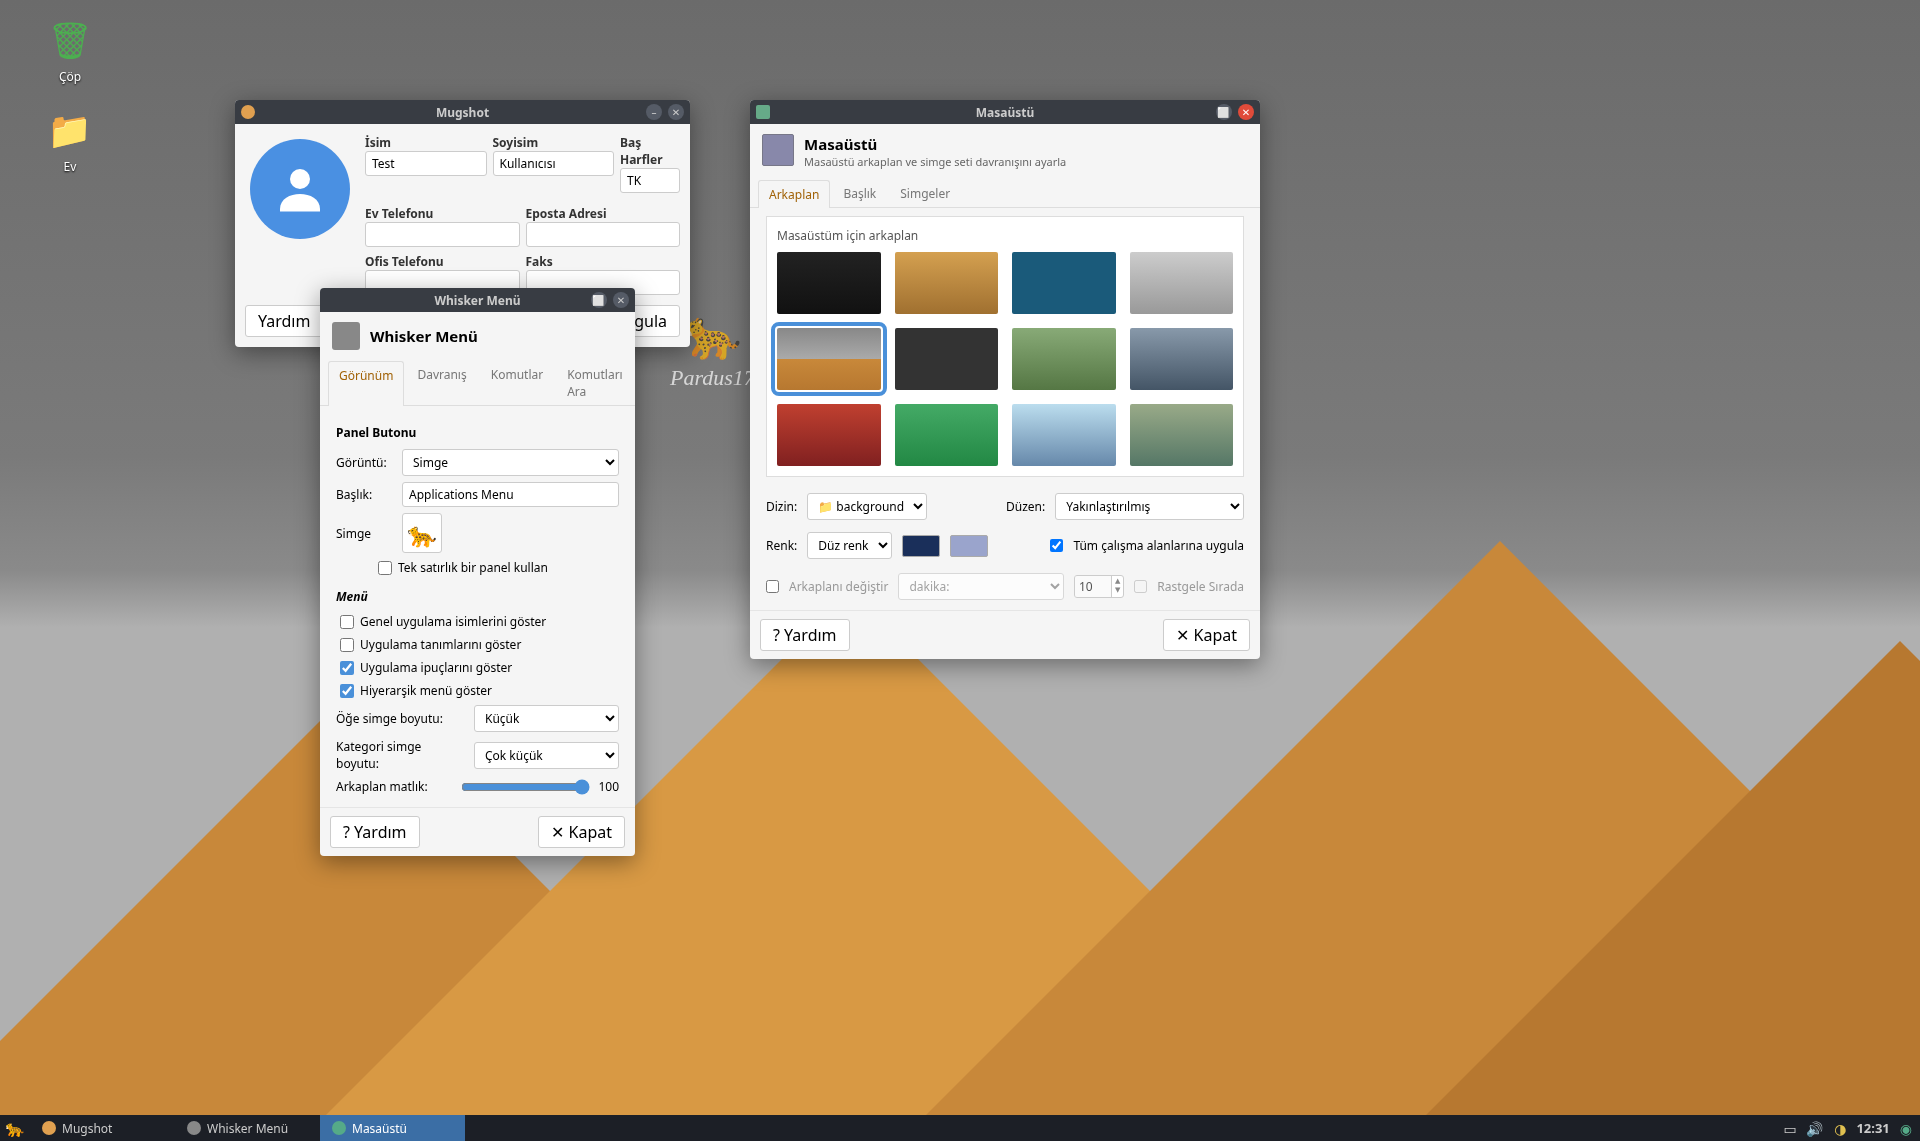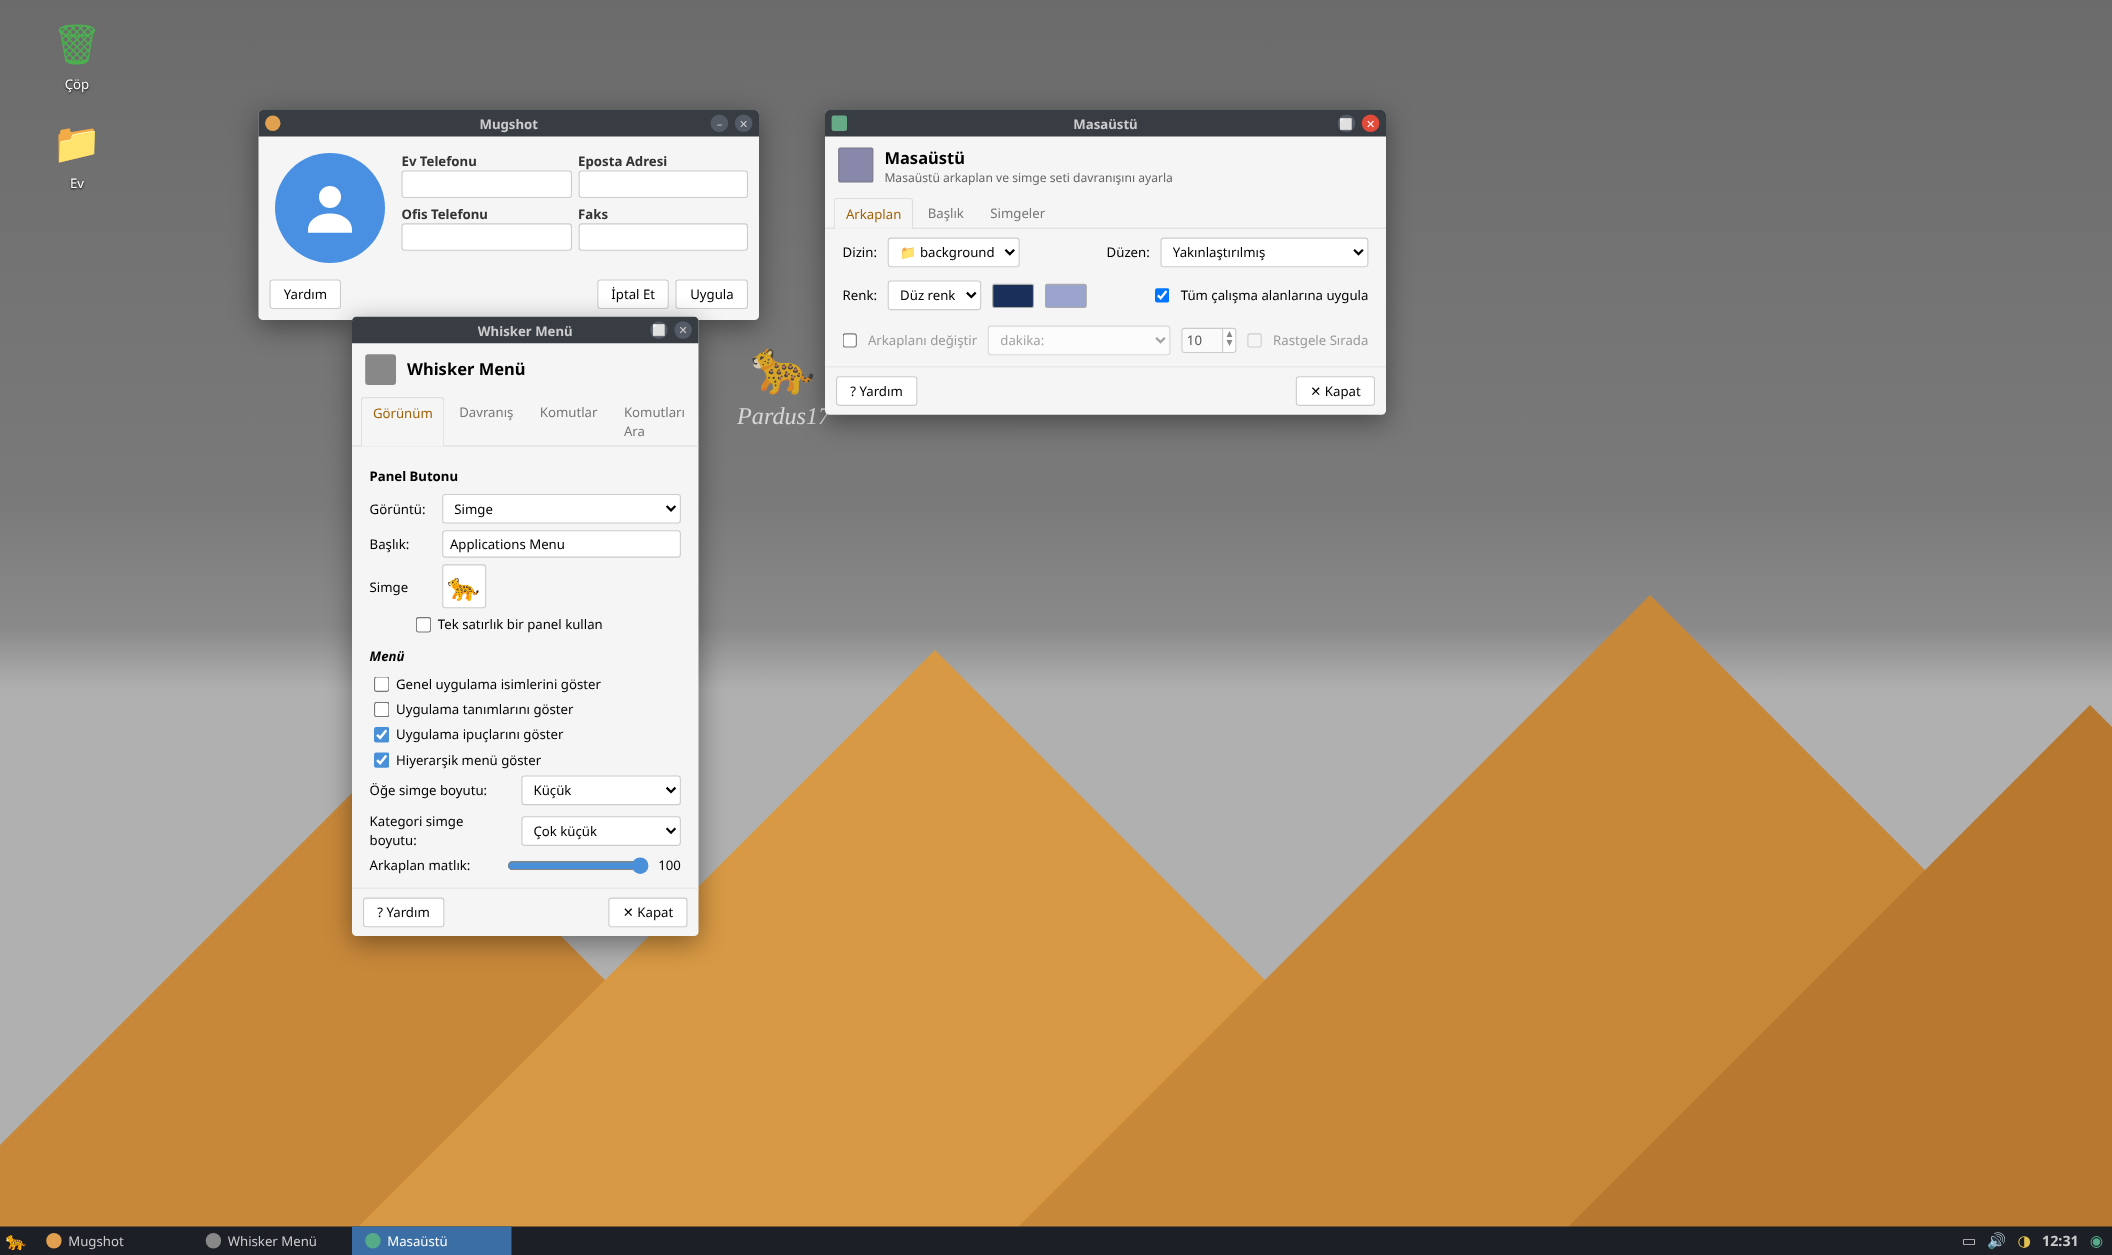--- a/index.html
+++ b/index.html
@@ -39,21 +39,21 @@
 
 #mugshot { top: 100px; left: 235px; width: 455px; }
 #mugshot .body-row { display: flex; gap: 10px; }
 #mugshot .avatar { width: 100px; height: 100px; border-radius: 50%; background: #4a90e2; display: flex; align-items: center; justify-content: center; margin:5px;}
 #mugshot .avatar svg { width: 60px; height: 60px; fill: #fff; }
 #mugshot .fields { flex: 1; display: grid; grid-template-columns: 1fr 1fr 60px; grid-template-rows: auto auto auto; gap: 4px 6px; }
 #mugshot .field-lbl { font-size: 12px; font-weight: bold; }
 #mugshot input[type=text] { border: 1px solid #ccc; border-radius: 3px; padding: 3px 6px; font-size: 12px; width: 100%; background:#fff;}
 #mugshot .row3 { display: grid; grid-template-columns: 1fr 1fr; gap: 6px; margin-top:4px;}
 #mugshot .btns { display: flex; margin-top: 10px; }
-.btn { border: 1px solid #ccc; background: #fff; padding: 4px 12px; border-radius: 3px; font-size: 12px; cursor: pointer; }
+.btn { border: 1px solid #ccc; background: #fff; padding: 4px 12px; border-radius: 3px; font-size: 16px; cursor: pointer; }
 
 
 #whisker { top: 288px; left: 320px; width: 315px; }
 #whisker .header { display: flex; align-items: center; gap: 10px; padding: 10px 12px; }
 #whisker .header .hicon { width: 28px; height: 28px; background: #888; border-radius:3px;}
 #whisker .header h1 { font-size: 15px; font-weight: bold; }
 .tabs { display: flex; border-bottom: 1px solid #ddd; padding: 0 8px; font-size: 12px; gap: 2px; }
 .tab { padding: 5px 10px; color: #777; cursor: pointer; border: 1px solid transparent; border-bottom: none; border-radius: 3px 3px 0 0;}
 .tab.active { color: #a16207; border-color: #ddd; background: #f5f5f5; position:relative; top:1px;}
 #whisker .content { padding: 12px 16px; }
@@ -139,20 +139,34 @@
   </div>
   <div class="window-body">
     <div class="body-row">
       <div class="avatar">
         <svg viewBox="0 0 24 24">
             <circle cx="12" cy="8" r="4"></circle>
             <path d="M4 20c0-4 4-6 8-6s8 2 8 6v1H4z"></path>
           </svg>
       </div>
       <div style="flex:1;">
+        <div class="fields">
+          <div>
+            <div class="field-lbl">İsim</div>
+            <input type="text" value="Test" style="">
+          </div>
+          <div>
+            <div class="field-lbl">Soyisim</div>
+            <input type="text" value="Kullanıcısı" style="">
+          </div>
+          <div>
+            <div class="field-lbl">Baş Harfler</div>
+            <input type="text" value="TK" style="">
+          </div>
+        </div>
         <div class="row3">
           <div>
             <div class="field-lbl">Ev Telefonu</div>
             <input type="text" value="" style="">
           </div>
           <div>
             <div class="field-lbl">Eposta Adresi</div>
             <input type="text" value="" style="">
           </div>
           <div>
@@ -265,20 +279,37 @@
     <div class="hicon"></div>
     <div>
       <h1>Masaüstü</h1>
       <div class="subtitle">Masaüstü arkaplan ve simge seti davranışını ayarla</div>
     </div>
   </div>
   <div class="tabs">
     <div class="tab active">Arkaplan</div>
     <div class="tab">Başlık</div>
     <div class="tab">Simgeler</div>
+  </div>
+  <div class="wallpaper-grid">
+    <div class="grid-title">Masaüstüm için arkaplan</div>
+    <div class="wp-items" id="wp-items">
+        <div class="wp-item" style="background: linear-gradient(rgb(34, 34, 34), rgb(17, 17, 17));"></div>
+        <div class="wp-item" style="background: linear-gradient(rgb(212, 160, 80), rgb(160, 112, 48));"></div>
+        <div class="wp-item" style="background: rgb(26, 90, 122);"></div>
+        <div class="wp-item" style="background: linear-gradient(rgb(204, 204, 204), rgb(153, 153, 153));"></div>
+        <div class="wp-item selected" style="background: linear-gradient(rgb(136, 136, 136) 0%, rgb(170, 170, 170) 50%, rgb(200, 136, 58) 50%, rgb(183, 120, 48) 100%);"></div>
+        <div class="wp-item" style="background: rgb(51, 51, 51);"></div>
+        <div class="wp-item" style="background: linear-gradient(rgb(136, 170, 119), rgb(85, 119, 68));"></div>
+        <div class="wp-item" style="background: linear-gradient(rgb(136, 153, 170), rgb(68, 85, 102));"></div>
+        <div class="wp-item" style="background: linear-gradient(rgb(192, 64, 48), rgb(128, 32, 32));"></div>
+        <div class="wp-item" style="background: linear-gradient(rgb(68, 170, 102), rgb(34, 136, 68));"></div>
+        <div class="wp-item" style="background: linear-gradient(rgb(187, 221, 238), rgb(102, 136, 170));"></div>
+        <div class="wp-item" style="background: linear-gradient(rgb(153, 170, 136), rgb(85, 119, 102));"></div>
+      </div>
   </div>
   <div class="wp-controls">
     <span>Dizin:</span>
     <select style="max-width:120px;"><option>📁 <span>backgrounds</span>backgrounds</option></select>
     <span style="text-align:left;">Düzen:</span>
     <select><option>Yakınlaştırılmış</option></select>
   </div>
   <div class="wp-controls-row2">
     <span>Renk:</span>
     <select style="width:110px;"><option>Düz renk</option></select>

